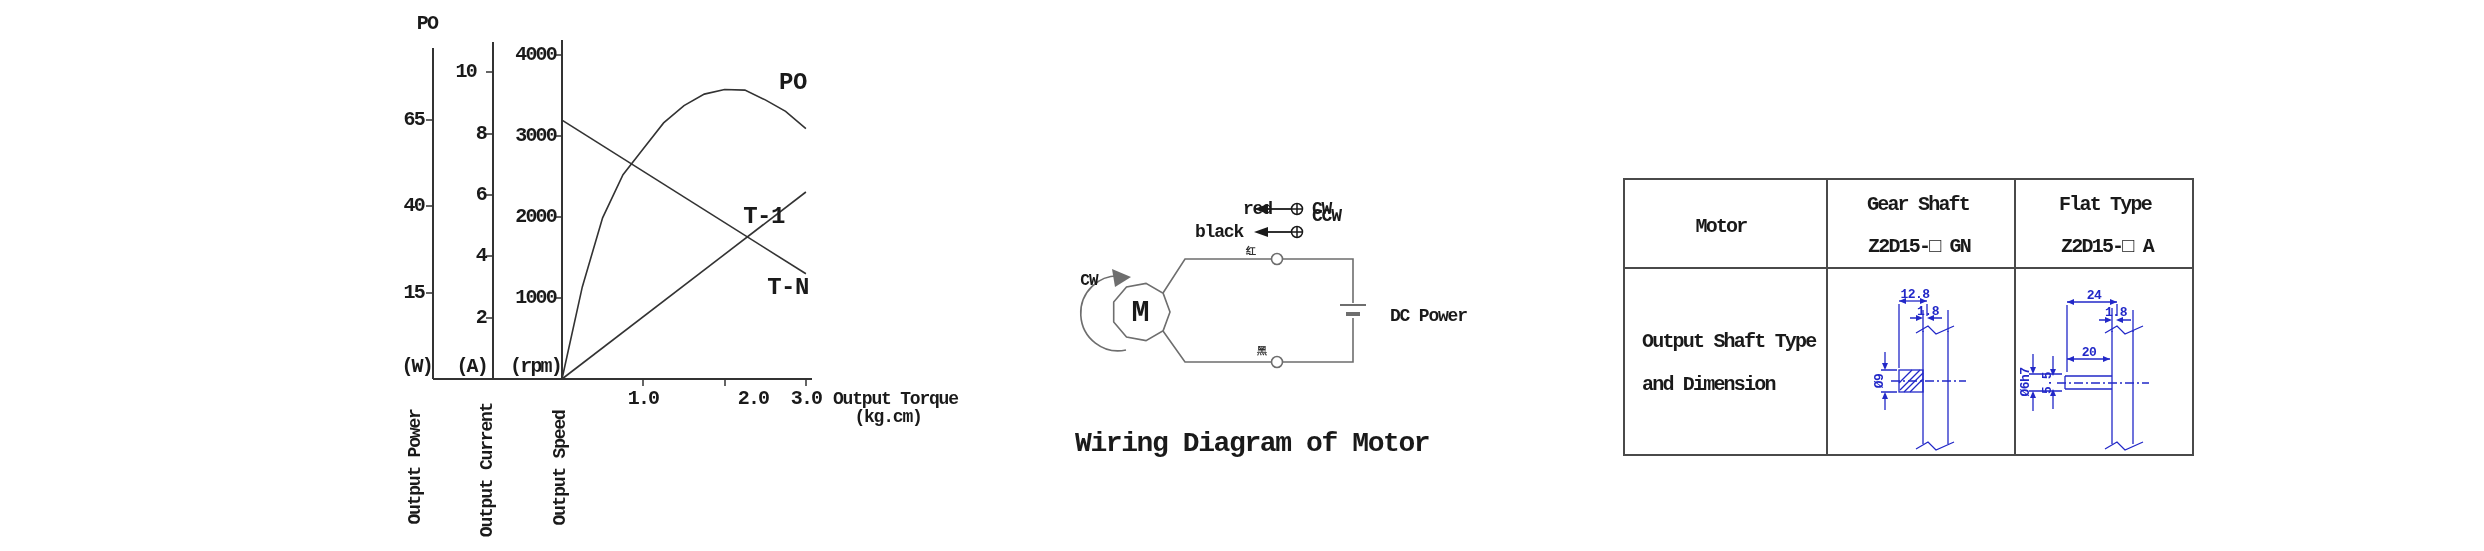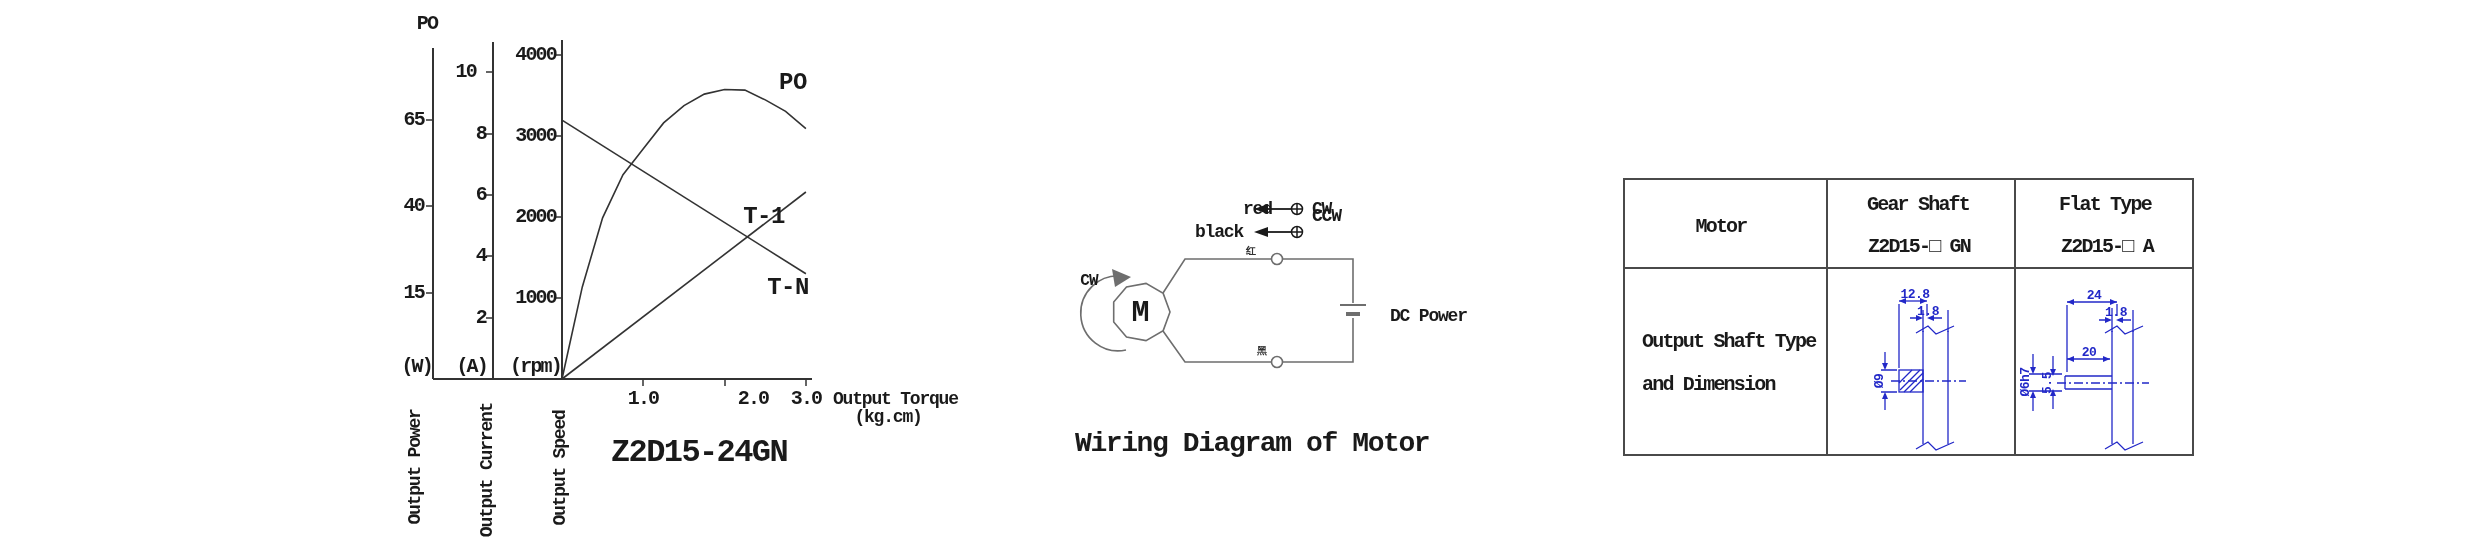--- a/index.html
+++ b/index.html
@@ -79,21 +79,20 @@
   <div class="lbl c s20" style="left:643px;top:399px;">1.0</div>
   <div class="lbl c s20" style="left:725px;top:399px;margin-left:28px;">2.0</div>
   <div class="lbl c s20" style="left:806px;top:399px;">3.0</div>
   <div class="lbl l s18" style="left:833px;top:399px;">Output Torque</div>
   <div class="lbl c s18" style="left:888px;top:417px;">(kg.cm)</div>
 
   <div class="lbl c s24" style="left:793px;top:83px;">PO</div>
   <div class="lbl c s24" style="left:764px;top:177px;margin-top:40px;">T-1</div>
   <div class="lbl c s24" style="left:788px;top:288px;">T-N</div>
 
-  <div class="lbl c t32" style="left:699px;top:453px;">Z2D15-24GN</div>
 
   <svg style="left:1060px;top:180px;" width="440" height="290" viewBox="1060 180 440 290">
     <g stroke="#6e6e6e" stroke-width="1.6" fill="none">
       <polygon points="1170,312 1163.2,330.6 1146,340.6 1126.5,337.1 1113.7,321.9 1113.7,302.1 1126.5,286.9 1146,283.4 1163.2,293.4"></polygon>
       <path d="M1122 276 A37.5 37.5 0 1 0 1126 350"></path>
     </g>
     <polygon fill="#6e6e6e" points="1131,277 1112,269 1115,287"></polygon>
     <g stroke="#6e6e6e" stroke-width="1.6" fill="none">
       <path d="M1163 293 L1185 259 H1353 V303"></path>
       <path d="M1163 331 L1185 362 H1353 V318"></path>

